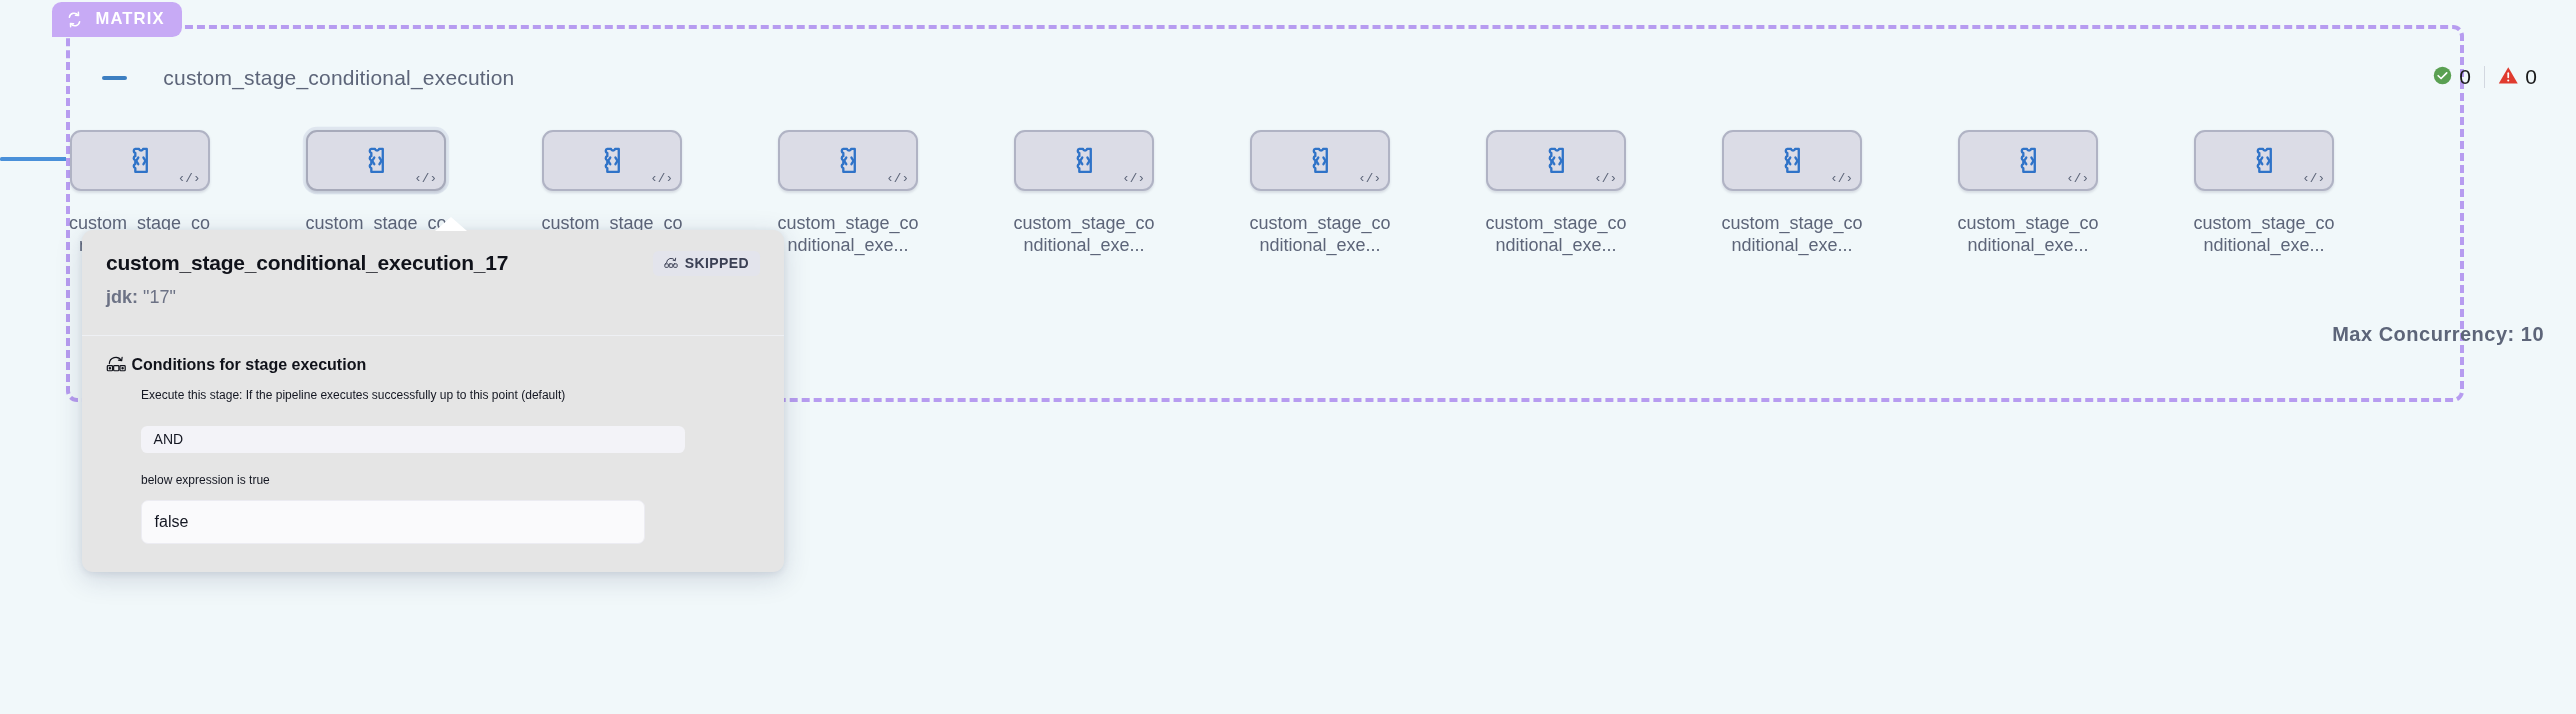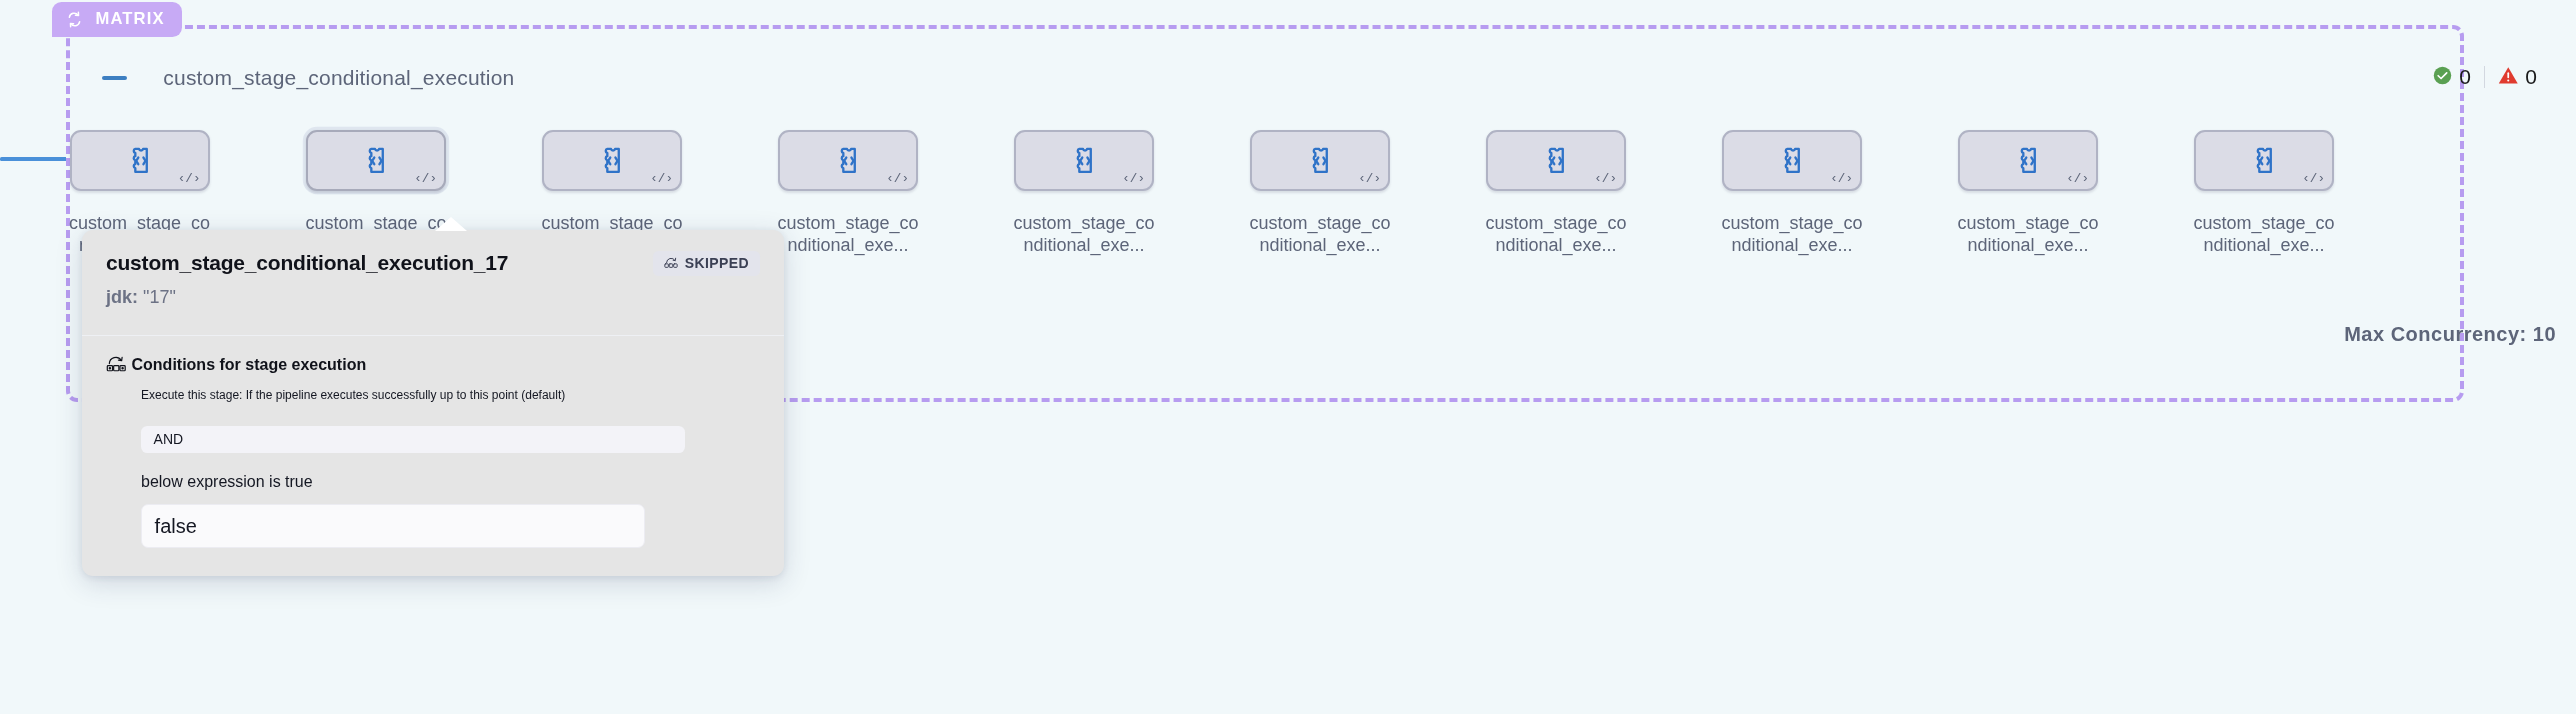--- a/index.html
+++ b/index.html
@@ -102,21 +102,21 @@
   }
   .node-label {
     margin-top: 21px;
     width: 150px; text-align: center;
     font-size: 18px; line-height: 22px; color: #5d6579;
     word-break: break-all;
   }
 
   
   .max-conc {
-    position: absolute; right: 20px; top: 323px;
+    position: absolute; right: 32px; top: 323px;
     font-size: 20px; font-weight: 700; color: #5d6579;
     letter-spacing: 0.5px;
   }
 
   
   .tooltip {
     position: absolute; left: 82px; top: 230px;
     width: 702px;
     background: #e5e5e5;
     border-radius: 11px;
@@ -168,28 +168,28 @@
   .tt-pill {
     margin-top: 23px; margin-left: 35px;
     height: 27px; width: 544px;
     background: #f3f3f8; border-radius: 6.3px;
     display: flex; align-items: center;
     padding: 0 12.6px;
     font-size: 14px; color: #141722;
   }
   .tt-note {
     margin-top: 20.5px; margin-left: 35px;
-    font-size: 16px; color: #141722;
+    font-size: 12px; color: #141722;
   }
   .tt-expr {
     margin-top: 12.6px; margin-left: 35px;
     width: 504px; height: 44px;
     background: #fafafc; border: 1.6px solid #ececf2; border-radius: 7px;
     display: flex; align-items: center; padding: 0 12.6px;
-    font-size: 20px; color: #141722;
+    font-size: 16px; color: #141722;
   }
 </style>
 </head>
 <body>
 
 <div id="root">
 
   <div class="edge-in"></div>
 
   <div class="matrix-left-solid"></div>

